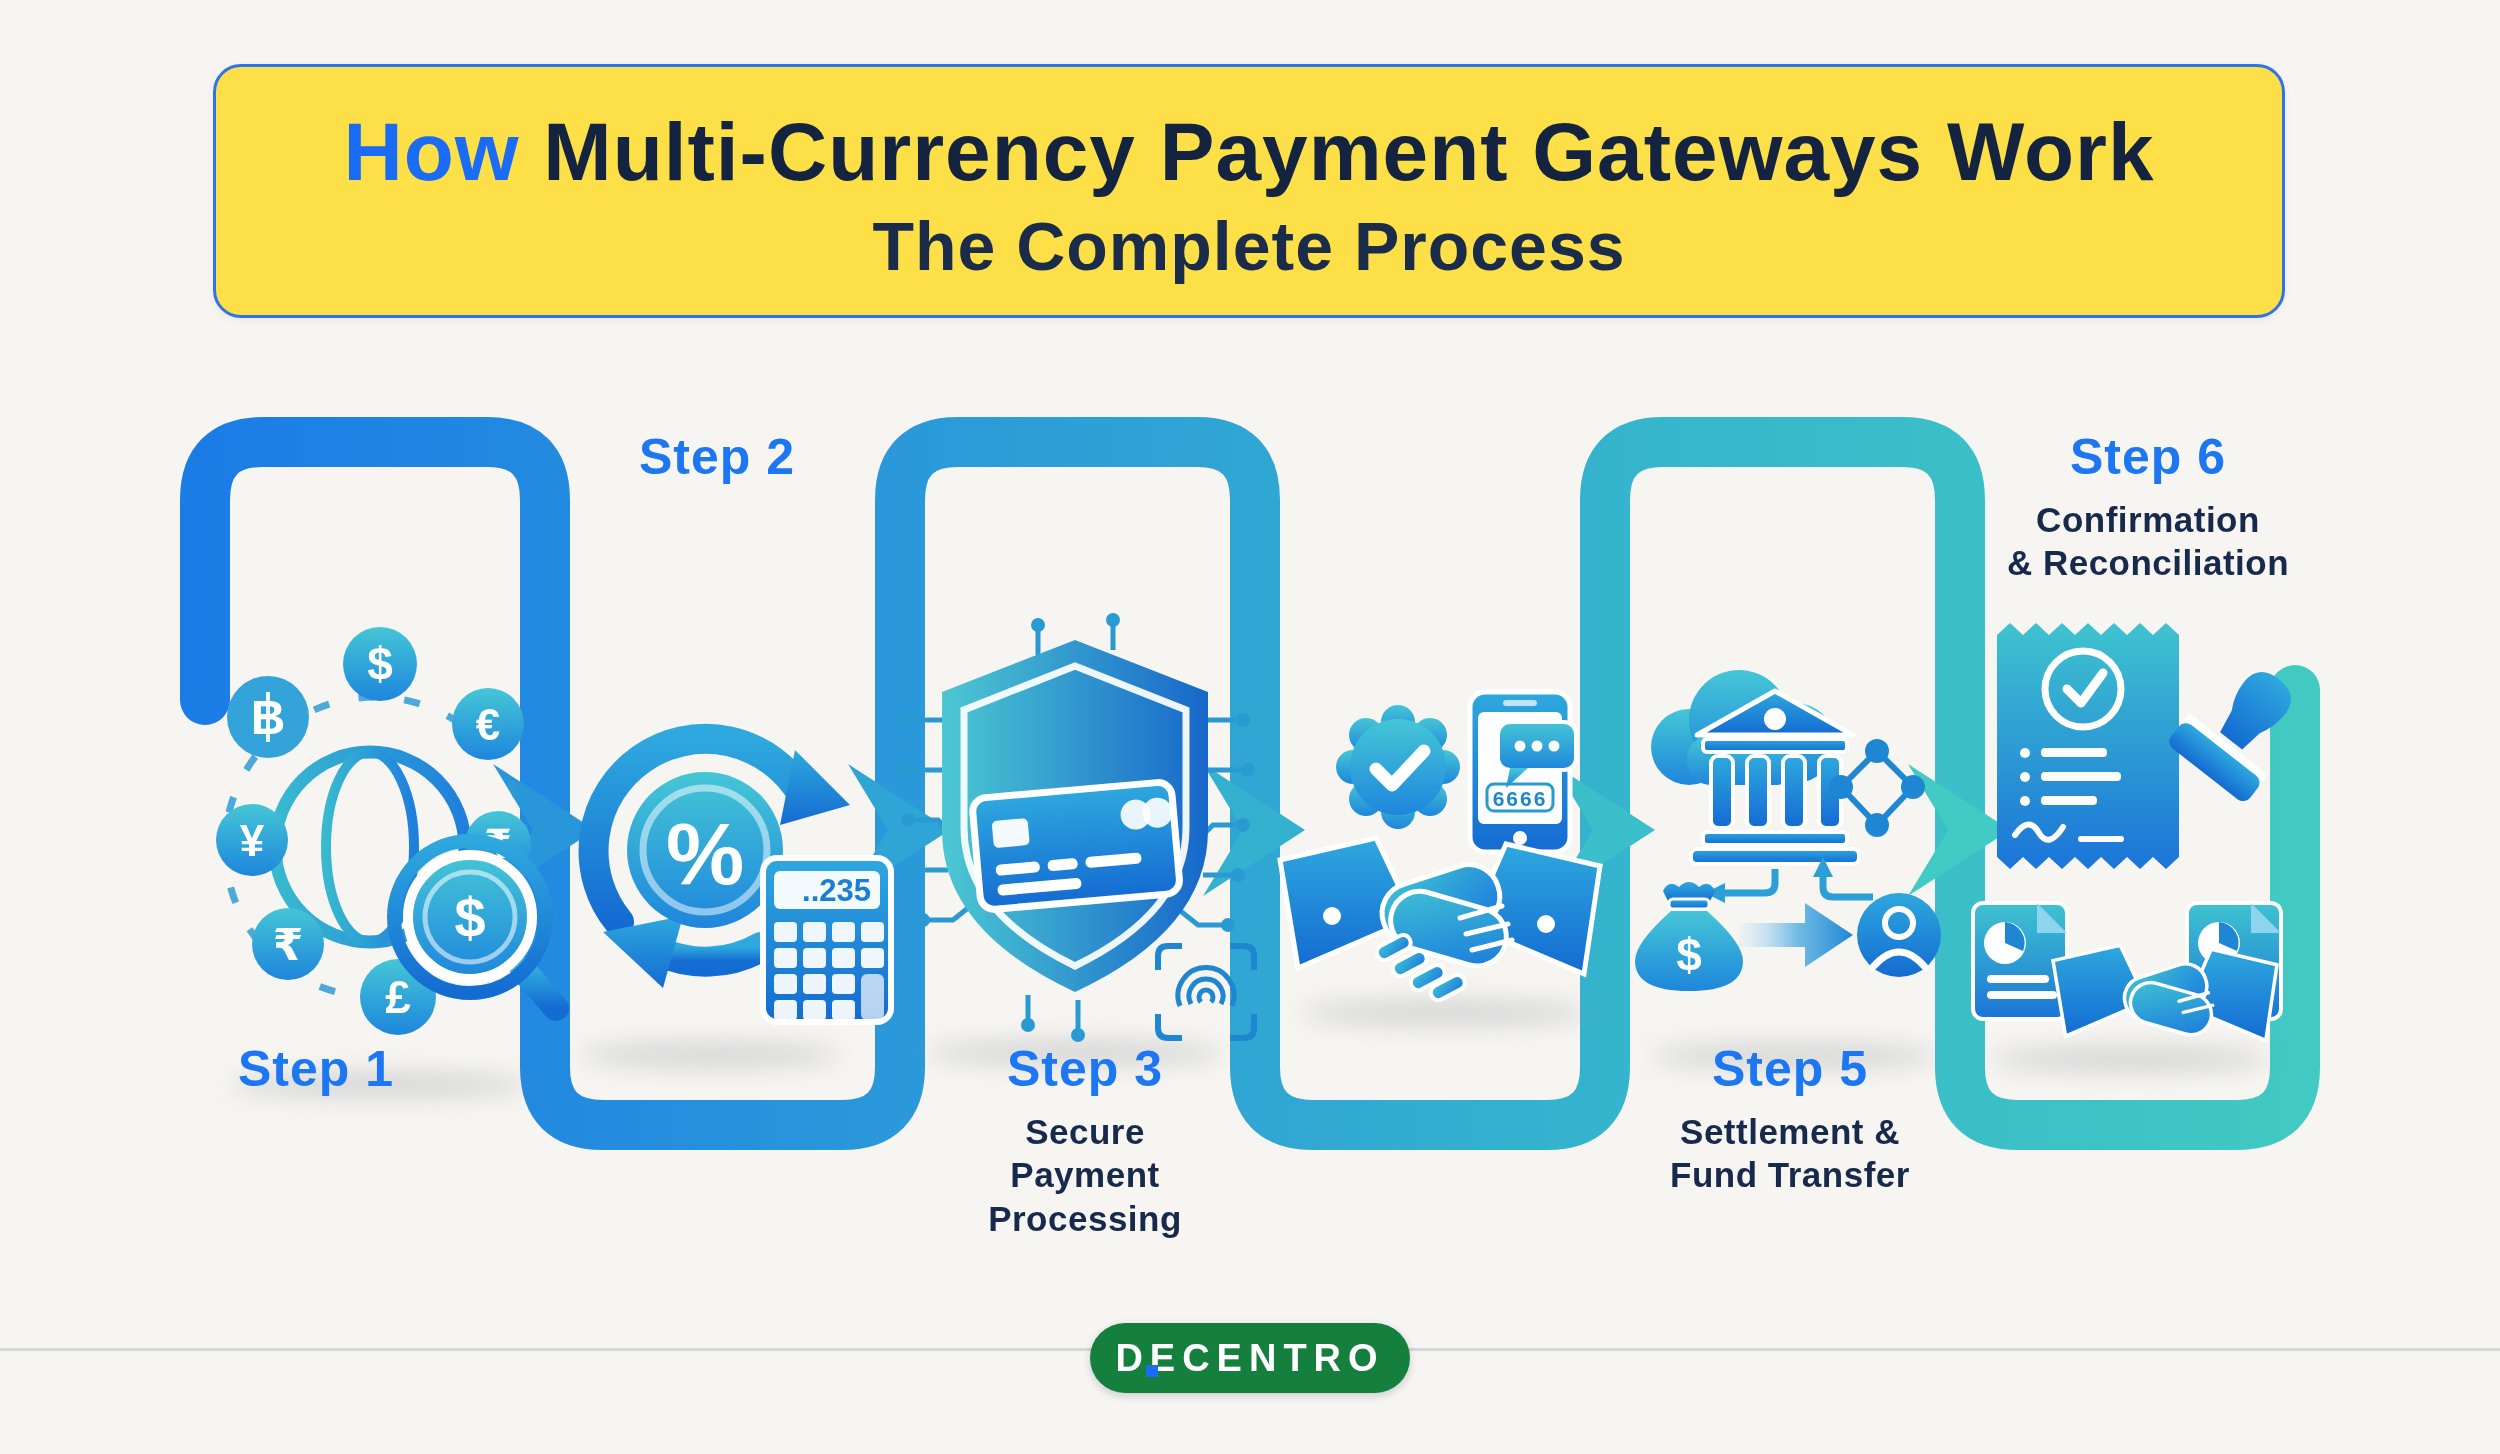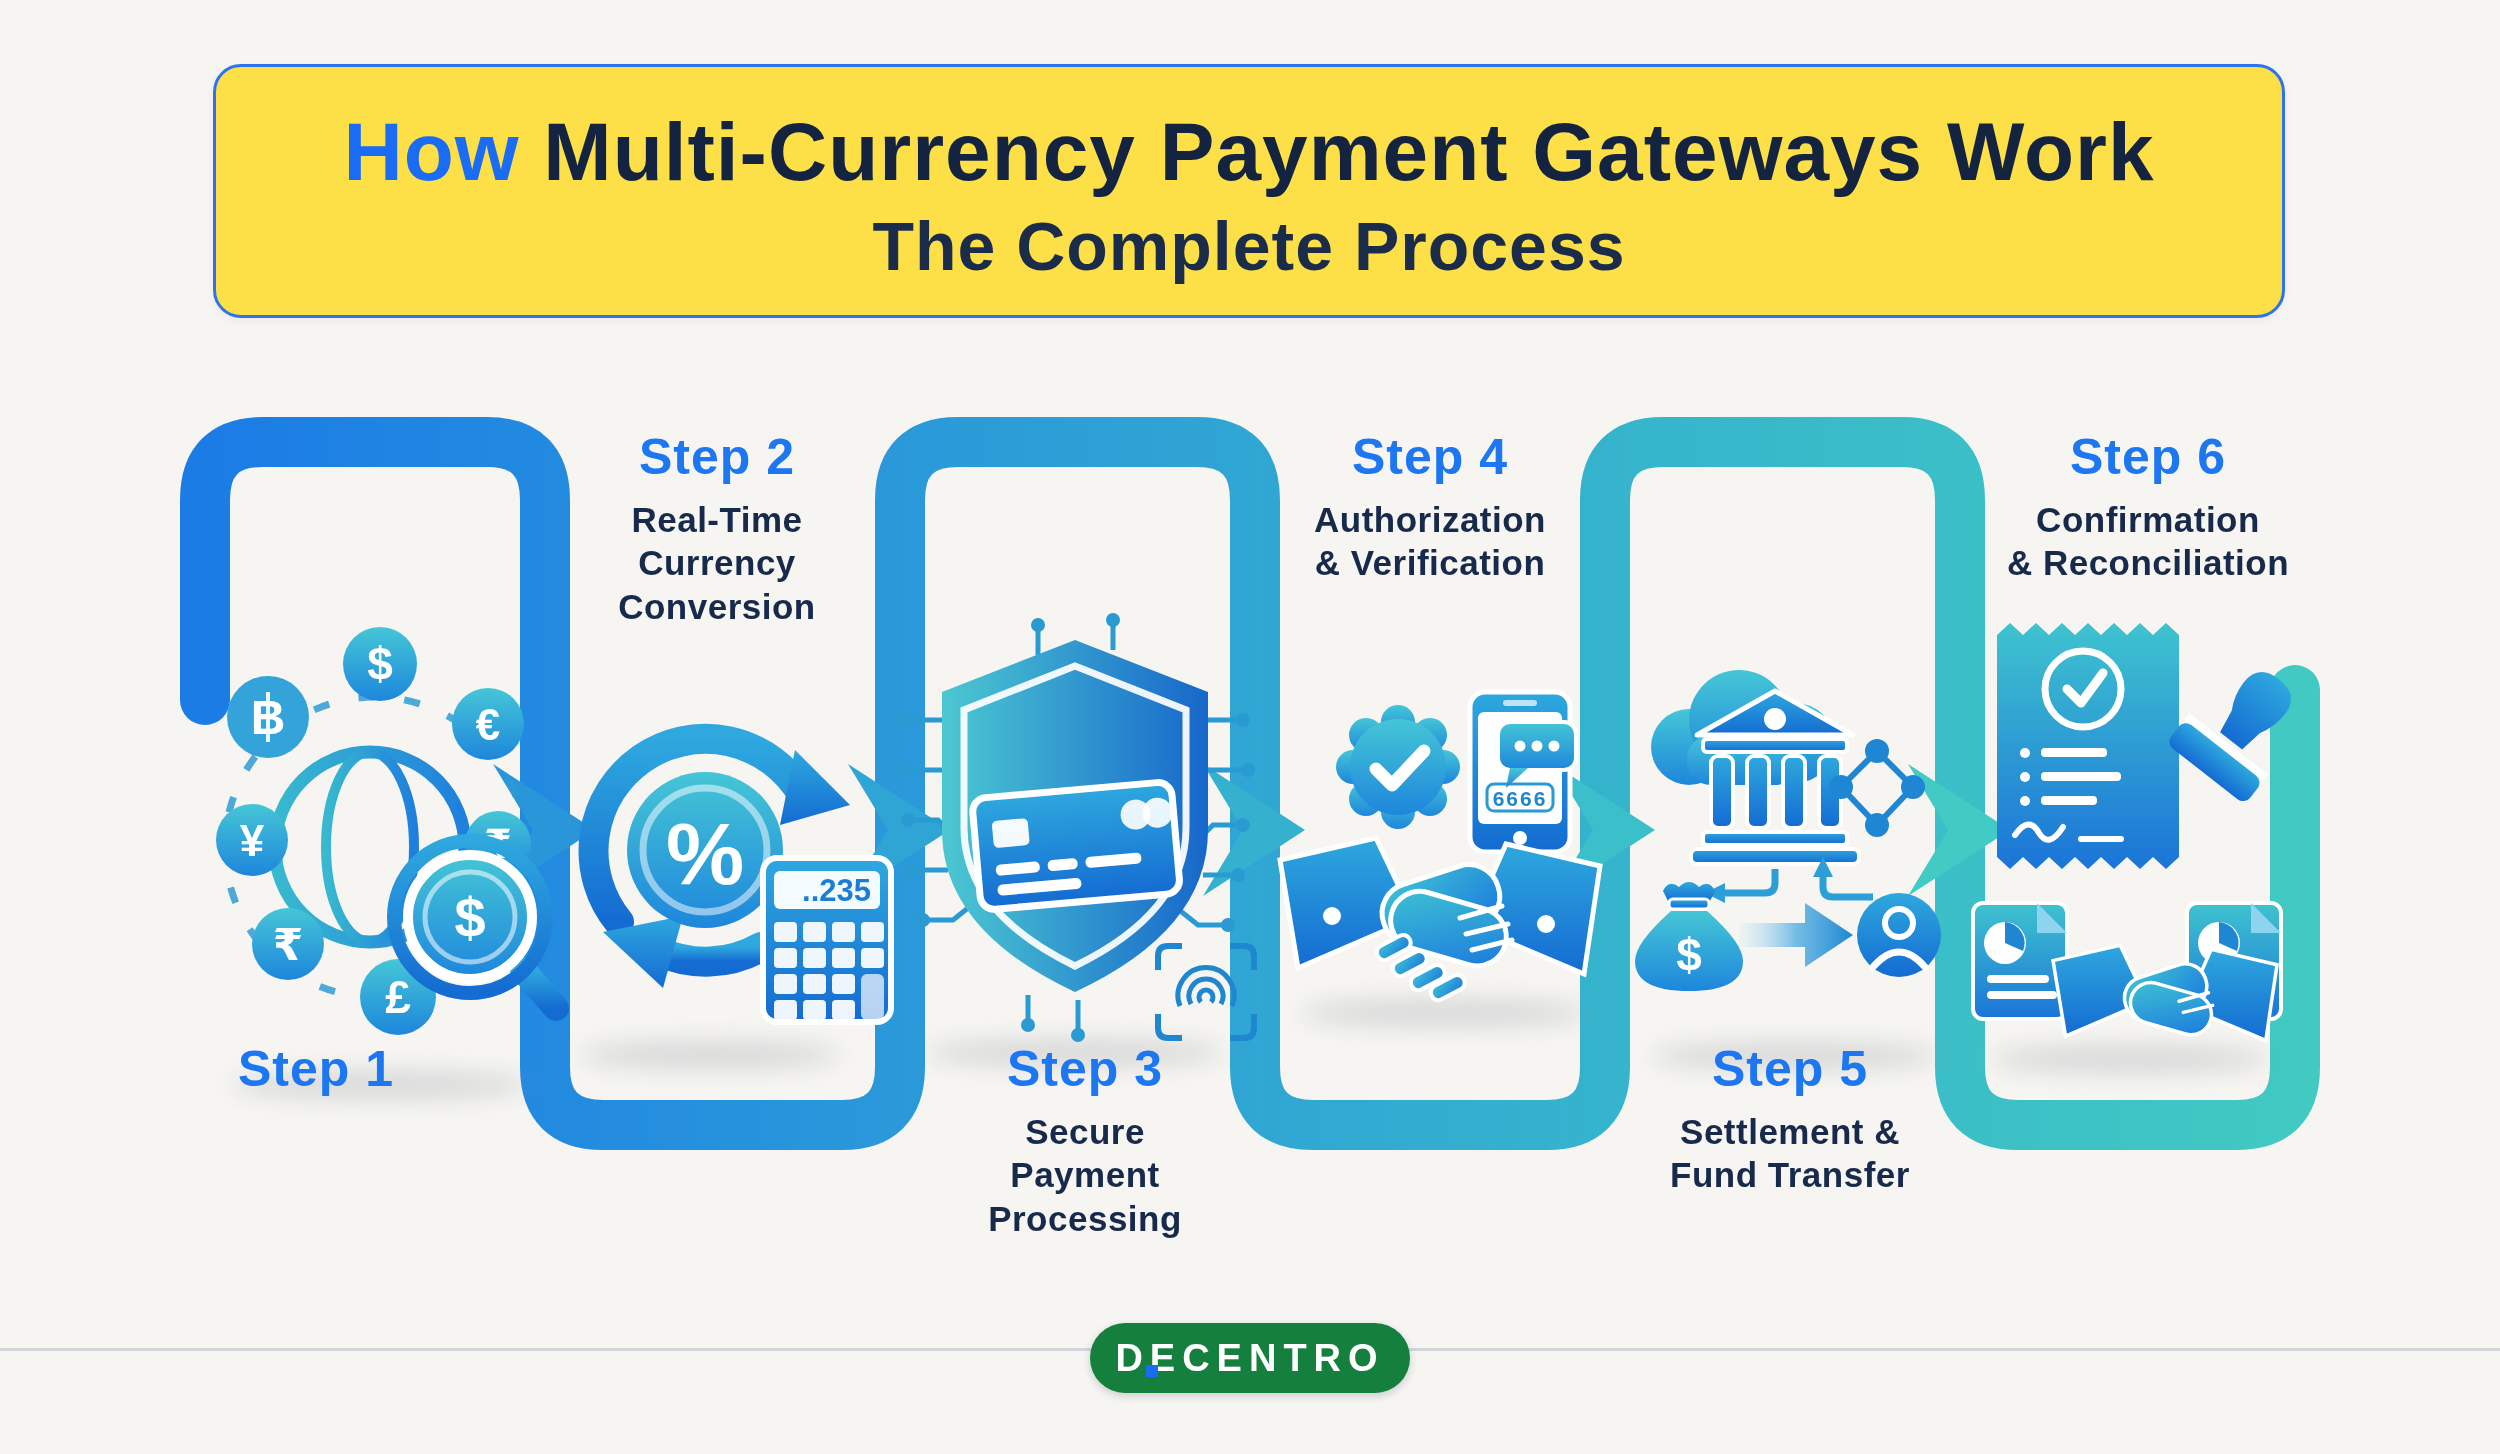--- a/index.html
+++ b/index.html
@@ -400,35 +400,27 @@
           <line x1="186" y1="102" x2="228" y2="92"></line>
       </g>
     </g>
   </svg>
 
   <div class="step-block w380" style="left:126px;top:1040px;">
     <h2 class="step-heading">Step 1</h2>
   </div>
   <div class="step-block w360" style="left:537px;top:428px;">
     <h2 class="step-heading">Step 2</h2>
-    <div class="step-caption">Real-Time
-Currency
-Conversion</div>
   </div>
   <div class="step-block w380" style="left:895px;top:1040px;">
     <h2 class="step-heading">Step 3</h2>
     <div class="step-caption">Secure
 Payment
 Processing</div>
   </div>
-  <div class="step-block w360" style="left:1250px;top:428px;">
-    <h2 class="step-heading">Step 4</h2>
-    <div class="step-caption">Authorization
-&amp; Verification</div>
-  </div>
   <div class="step-block w380" style="left:1600px;top:1040px;">
     <h2 class="step-heading">Step 5</h2>
     <div class="step-caption">Settlement &amp;
 Fund Transfer</div>
   </div>
   <div class="step-block w360" style="left:1968px;top:428px;">
     <h2 class="step-heading">Step 6</h2>
     <div class="step-caption">Confirmation
 &amp; Reconciliation</div>
   </div>

